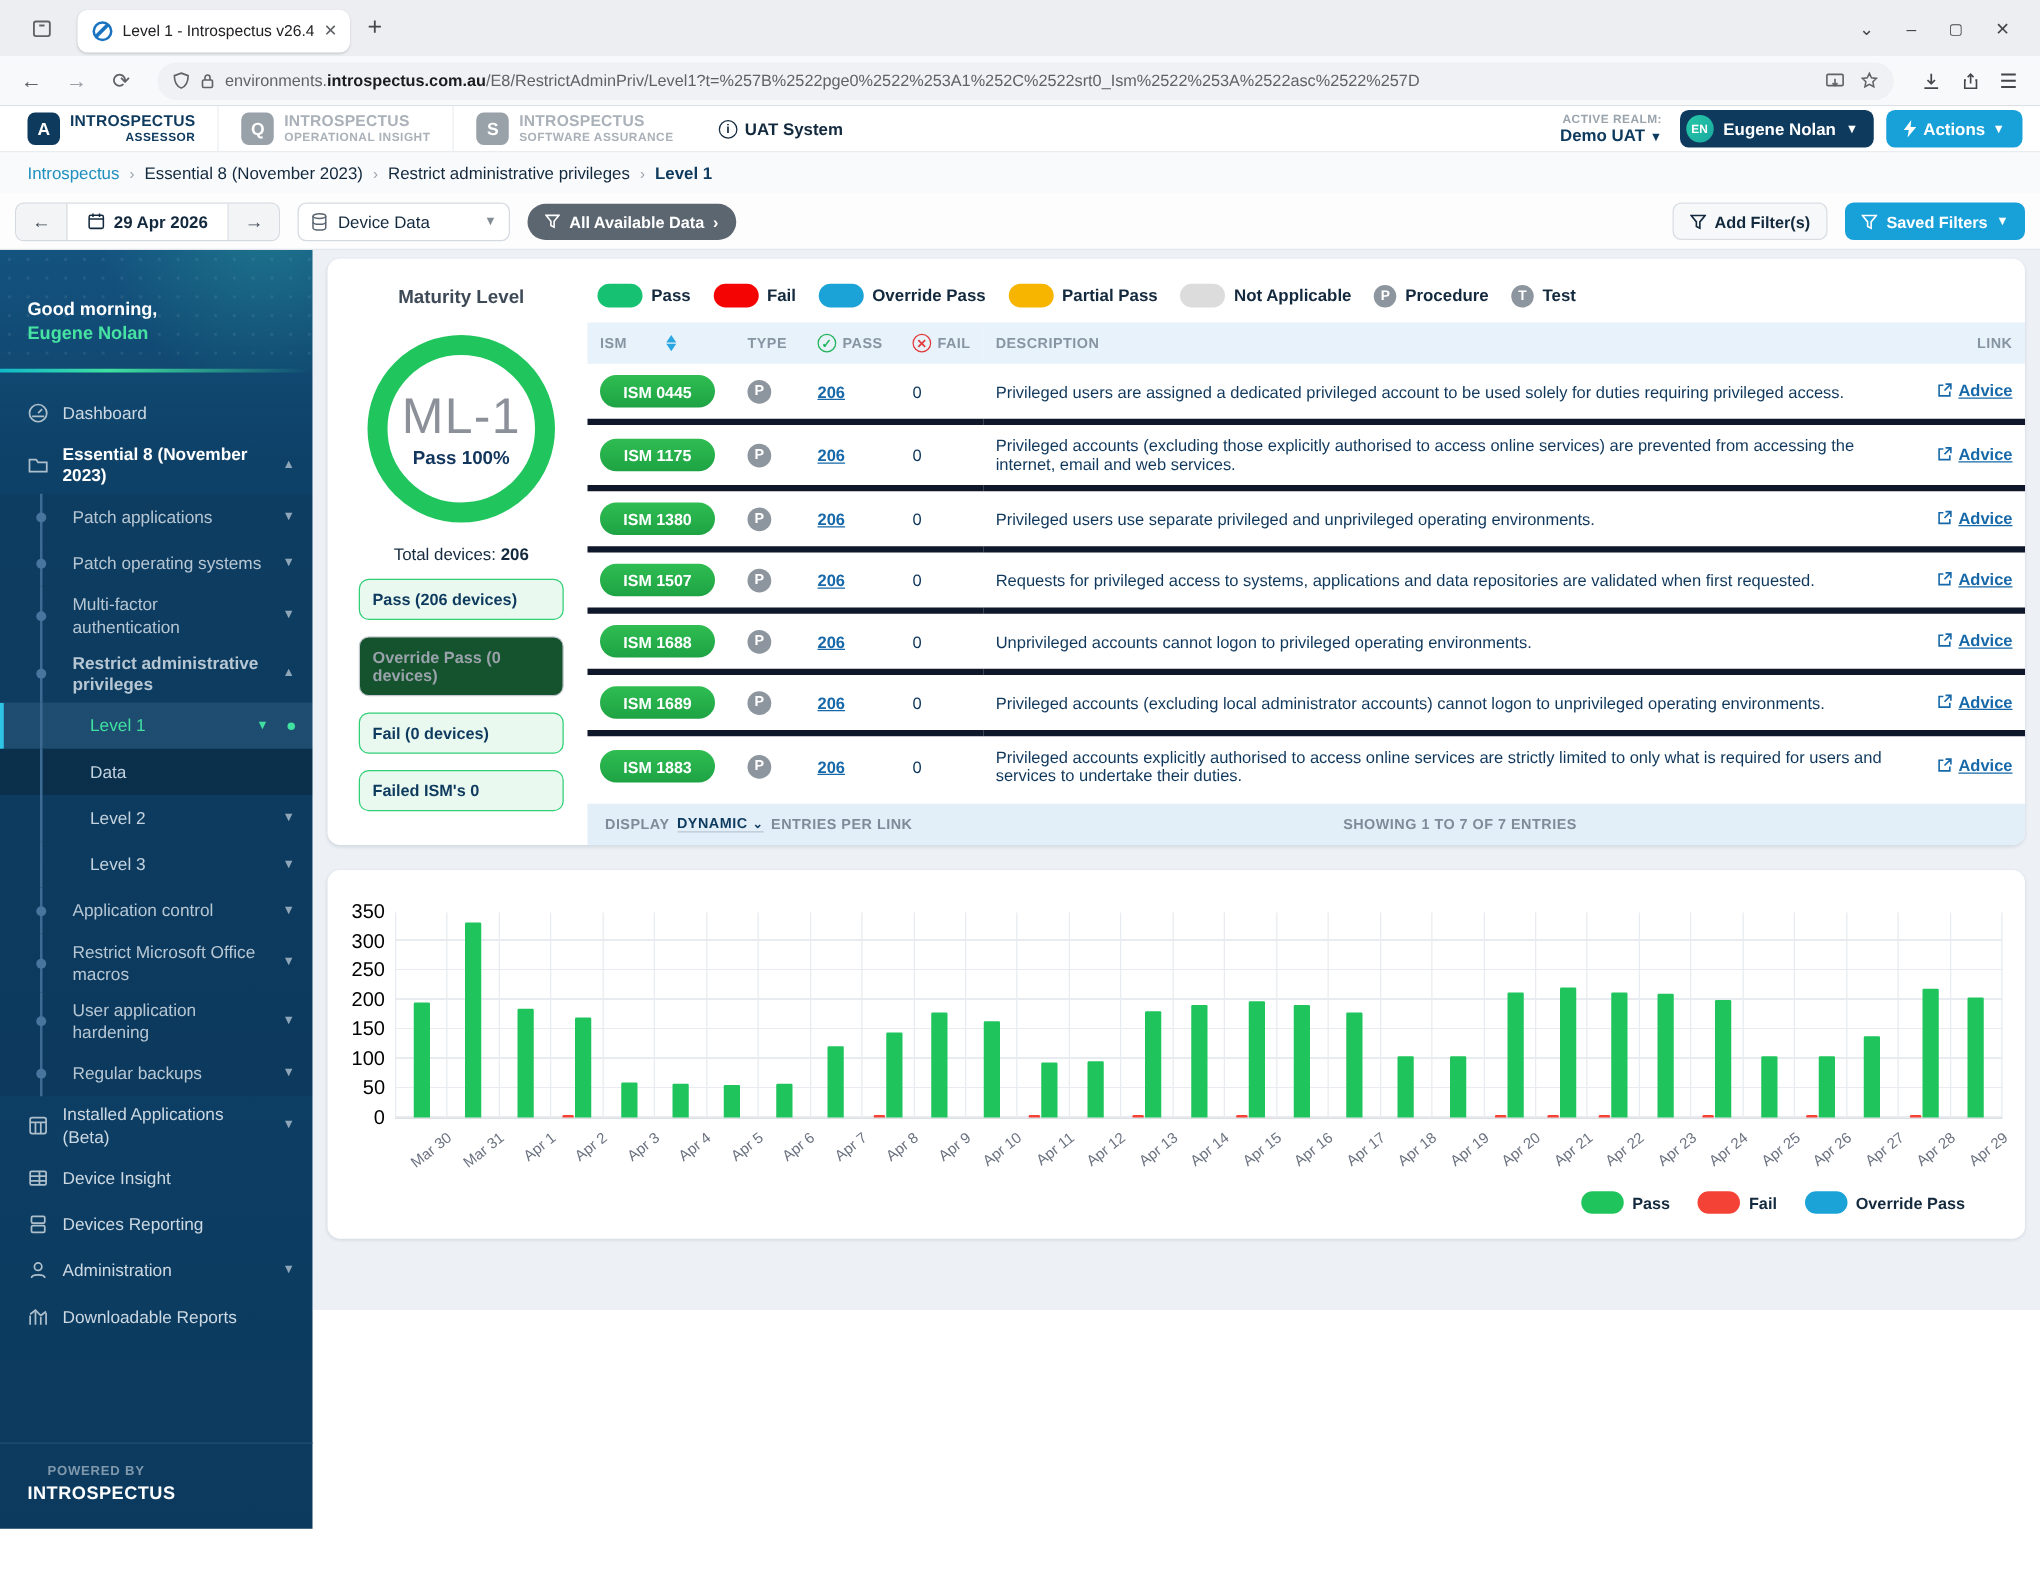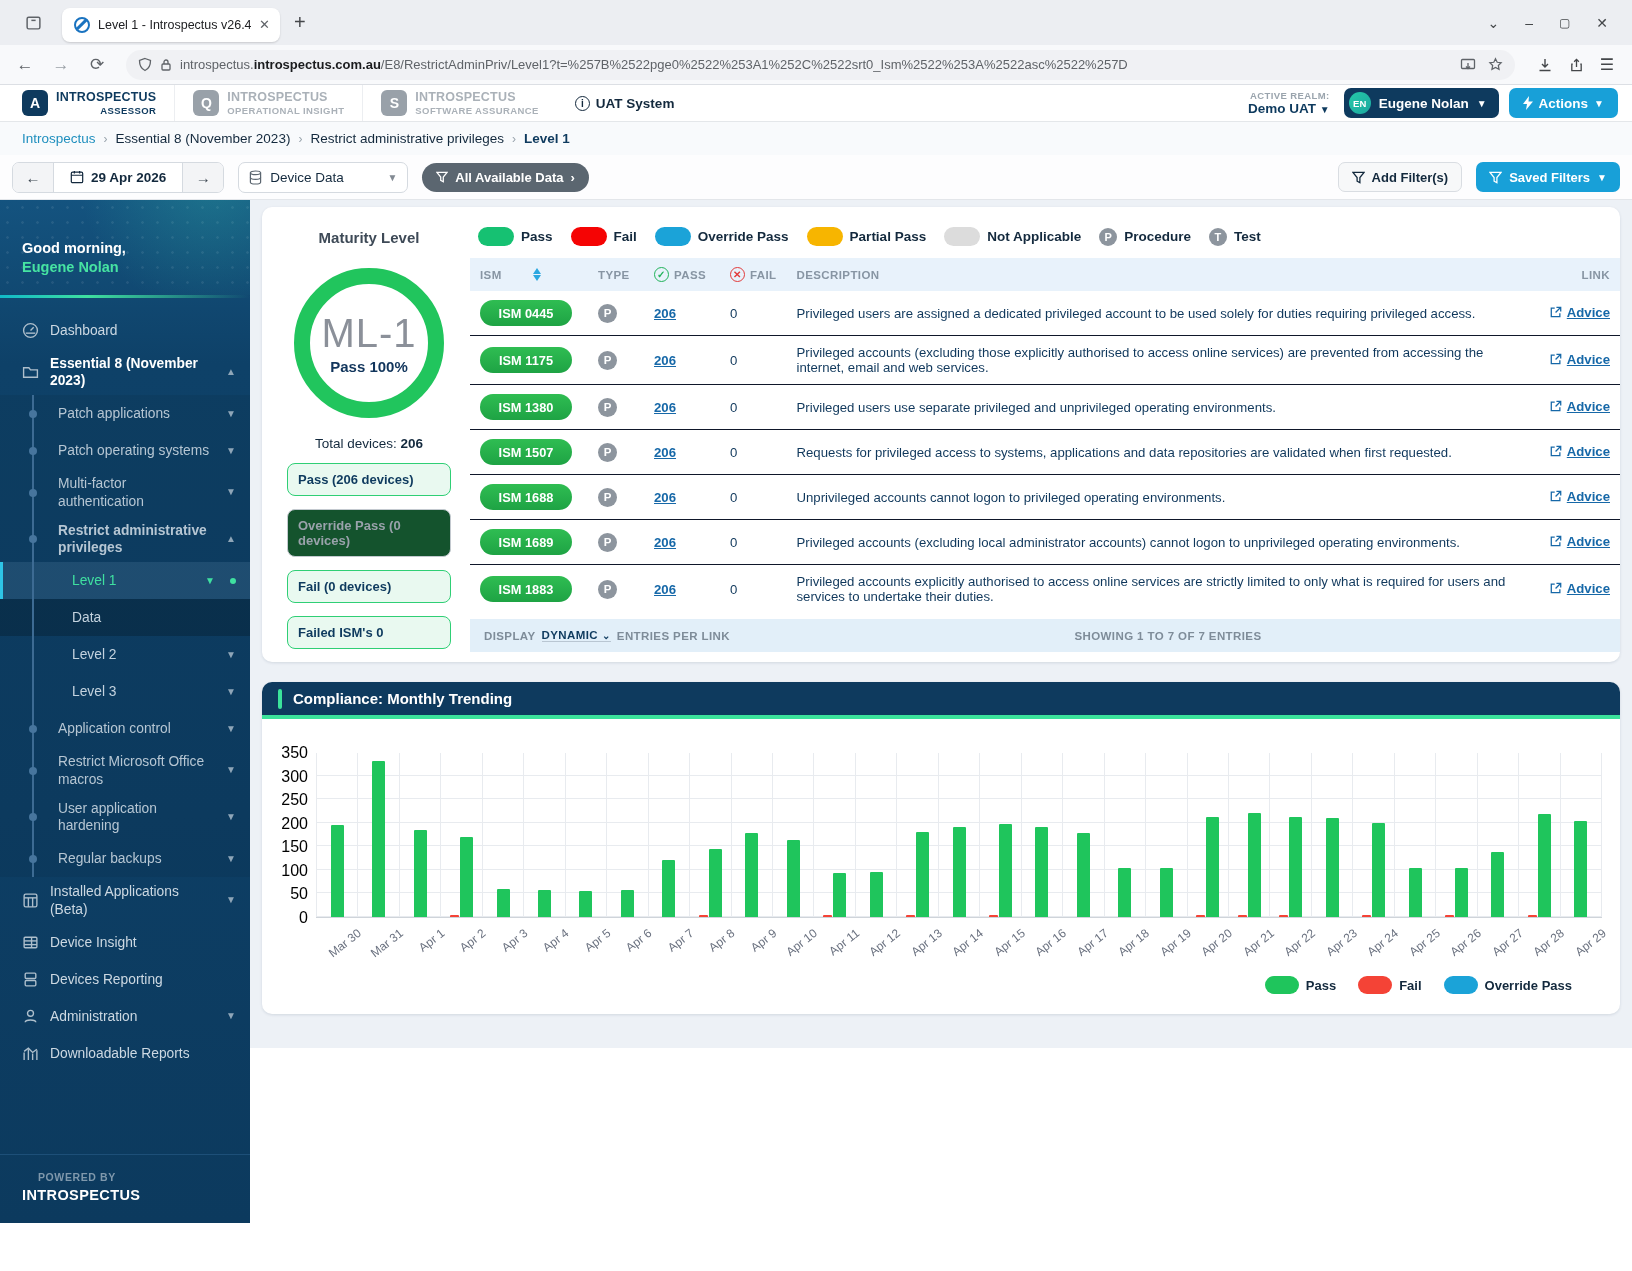--- a/index.html
+++ b/index.html
@@ -126,21 +126,21 @@
   .ism-table { width:100%; border-collapse:collapse; }
   .ism-table th { background:#e8f2fb; color:#8795a3; font-size:11.5px; letter-spacing:.4px; text-align:left; padding:9px 10px; font-weight:800; }
   .ism-table th .th-inner { display:flex; align-items:center; gap:5px; }
   .sort-arrows { display:inline-flex; flex-direction:column; gap:1px; margin-left:26px; }
   .sort-arrows i { width:0; height:0; border-left:4.5px solid transparent; border-right:4.5px solid transparent; }
   .sort-up { border-bottom:6px solid #2aa7e0; }
   .sort-down { border-top:6px solid #2aa7e0; }
   .hdr-ico { width:15px; height:15px; border-radius:50%; display:flex; align-items:center; justify-content:center; font-size:10px; font-weight:800; }
   .hdr-pass { border:1.5px solid #21b35a; color:#21b35a; }
   .hdr-fail { border:1.5px solid #e23b3b; color:#e23b3b; }
-  .ism-table td { border-top:1px solid #0f172a; padding:9px 10px; font-size:13.2px; color:#10385c; vertical-align:middle; }
+  .ism-table td { border-top:5px solid #0f172a; padding:9px 10px; font-size:13.2px; color:#10385c; vertical-align:middle; }
   .ism-table tr:first-child td { border-top:none; }
   .ism-pill { width:92px; height:26px; border-radius:15px; background:linear-gradient(180deg,#2fbd52,#1ea344); color:#fff; font-weight:800; font-size:12.8px; display:flex; align-items:center; justify-content:center; cursor:pointer; }
   .type-circle { width:19px; height:19px; border-radius:50%; background:#8d959e; color:#fff; font-size:11.5px; font-weight:800; display:flex; align-items:center; justify-content:center; }
   .pass-link { color:#1668a8; font-weight:800; text-decoration:underline; cursor:pointer; }
   .advice-link { color:#1668a8; font-weight:800; text-decoration:underline; cursor:pointer; display:inline-flex; align-items:center; gap:5px; white-space:nowrap; }
   .table-footer { background:#e2eff9; display:flex; align-items:center; padding:10px 14px; font-size:11.5px; letter-spacing:.4px; color:#7e8c99; font-weight:800; margin-top:6px; }
   .display-select { color:#0e3a5e; margin:0 6px; display:inline-flex; align-items:center; gap:4px; cursor:pointer; border-bottom:1px solid #b9c6d2; }
   .showing { flex:1; text-align:center; }
 
   
@@ -195,21 +195,21 @@
       <svg width="14" height="15" viewBox="0 0 14 15" fill="none" stroke="#5f6368" stroke-width="1.3">
           <path d="M7 1.5 L12.5 3.5 C12.5 9 10.5 12 7 13.5 C3.5 12 1.5 9 1.5 3.5 Z"></path>
         </svg>
     </span>
     <span>
       <svg width="12" height="14" viewBox="0 0 12 14" fill="none" stroke="#5f6368" stroke-width="1.3">
           <rect x="2" y="6" width="8" height="6" rx="1"></rect>
           <path d="M4 6 V4 a2 2 0 0 1 4 0 V6"></path>
         </svg>
     </span>
-    <span class="url-text"><span>introspectus.</span><b>introspectus.com.au</b><span>/E8/RestrictAdminPriv/Level1?t=%257B%2522pge0%2522%253A1%252C%2522srt0_Ism%2522%253A%2522asc%2522%257D</span></span>
+    <span class="url-text"><span>environments.</span><b>introspectus.com.au</b><span>/E8/RestrictAdminPriv/Level1?t=%257B%2522pge0%2522%253A1%252C%2522srt0_Ism%2522%253A%2522asc%2522%257D</span></span>
     <span class="url-icons">
       <span>
         <svg width="16" height="14" viewBox="0 0 16 14" fill="none" stroke="#5f6368" stroke-width="1.3">
             <rect x="1.5" y="1.5" width="13" height="9" rx="1"></rect>
             <path d="M8 5 v5 M6 8.5 L8 10.5 L10 8.5"></path>
           </svg>
       </span>
       <span>
         <svg width="15" height="15" viewBox="0 0 16 16" fill="none" stroke="#5f6368" stroke-width="1.3">
             <path d="M8 1.8 L9.8 5.6 L14 6.1 L11 9 L11.8 13.2 L8 11.2 L4.2 13.2 L5 9 L2 6.1 L6.2 5.6 Z"></path>
@@ -682,24 +682,20 @@
                   <span class="caret">⌄</span>
                 </span>
               <span>ENTRIES PER LINK</span>
               <span class="showing">SHOWING 1 TO 7 OF 7 ENTRIES</span>
             </div>
           </div>
         </div>
       </div>
 
       <div class="panel trend">
-        <div class="panel-header">
-          <span class="panel-accent"></span>
-          <span class="panel-title">Compliance: Monthly Trending</span>
-        </div>
         <div class="chart-wrap">
           <div class="chart-grid">
             <div class="y-axis" id="y-axis">
                 <span class="y-tick" style="top: 165px;">0</span>
                 <span class="y-tick" style="top: 141.429px;">50</span>
                 <span class="y-tick" style="top: 117.857px;">100</span>
                 <span class="y-tick" style="top: 94.2857px;">150</span>
                 <span class="y-tick" style="top: 70.7143px;">200</span>
                 <span class="y-tick" style="top: 47.1429px;">250</span>
                 <span class="y-tick" style="top: 23.5714px;">300</span>

